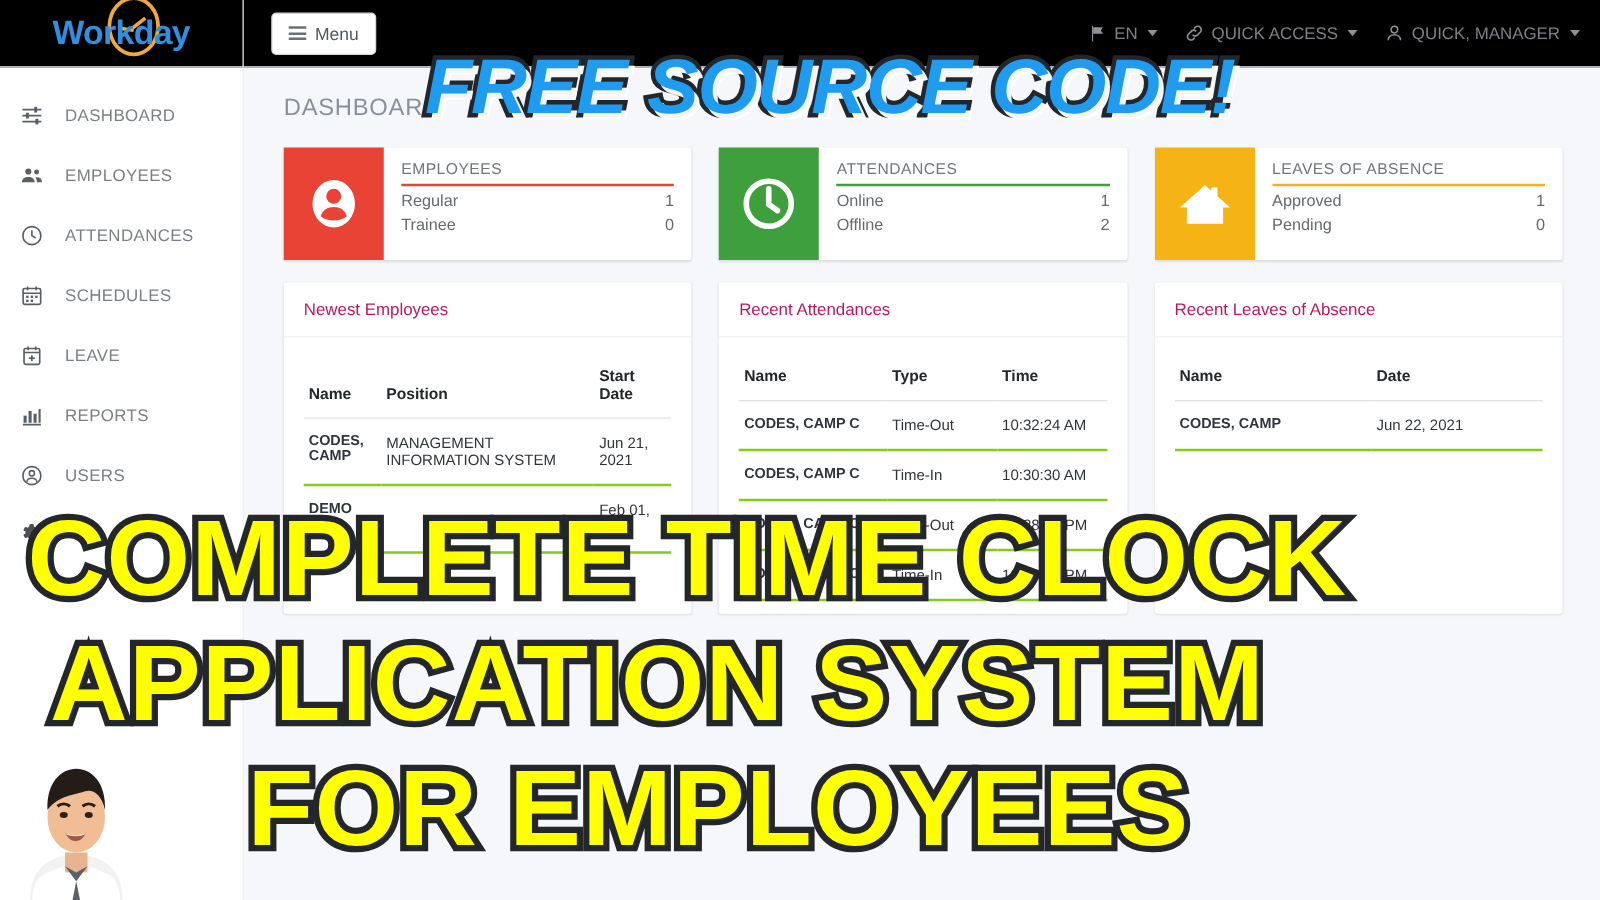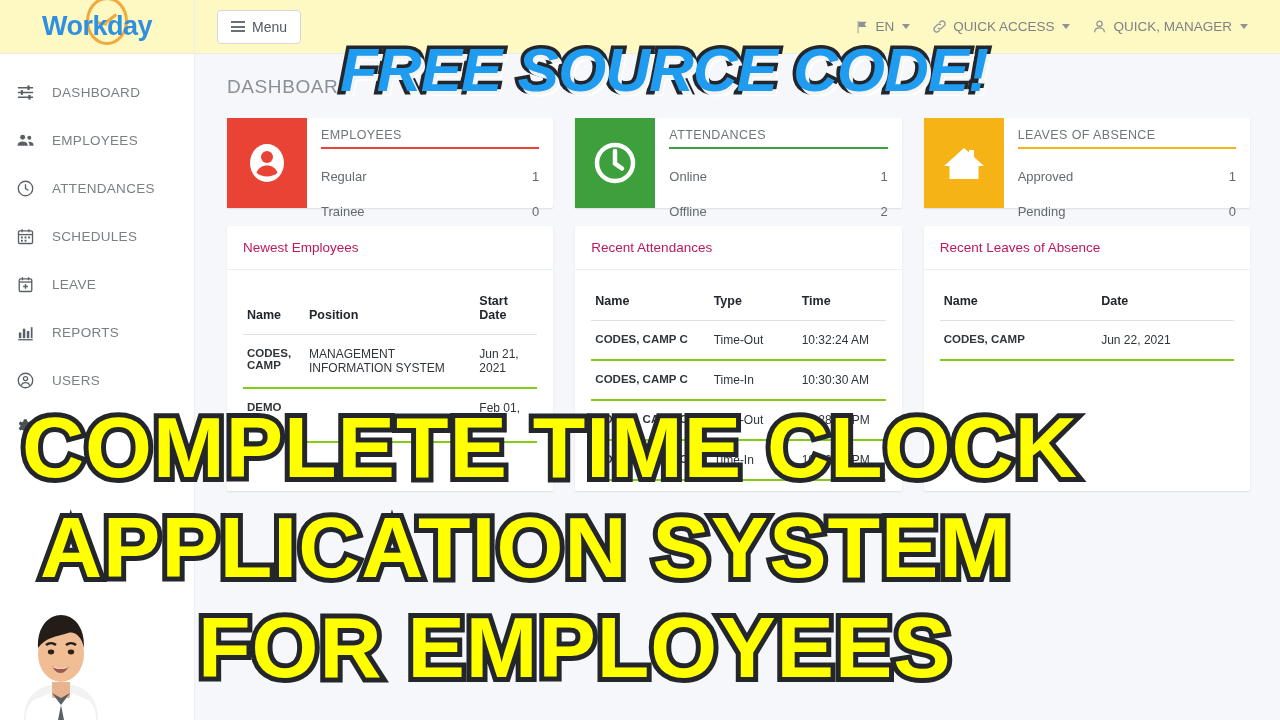--- a/index.html
+++ b/index.html
@@ -7,21 +7,21 @@
   body {
     font-family: "Liberation Sans", sans-serif;
     background: #f4f6f9;
     color: #3b3f44;
     position: relative;
   }
 
   
   #topbar {
     position: absolute; top: 0; left: 0; width: 1280px; height: 54px;
-    background: #fef9c3;
+    background: #000000;
     display: flex; align-items: center;
     border-bottom: 1px solid #e9ecef;
     z-index: 5;
   }
   #brand {
     width: 195px; height: 54px; flex: 0 0 195px;
     display: flex; align-items: center; justify-content: center;
     border-right: 1px solid #eceff2;
     position: relative;
   }
@@ -45,21 +45,21 @@
     margin-left: 22px;
     display: flex; align-items: center; gap: 7px;
     border: 1px solid #d4d8dd; border-radius: 4px;
     background: #fff; color: #53585e;
     font-size: 14px; padding: 8px 13px; cursor: pointer;
     font-family: "Liberation Sans", sans-serif;
   }
   .burger { display: inline-flex; flex-direction: column; gap: 2.5px; }
   .burger span { display: block; width: 14px; height: 2px; background: #6b7076; }
 
-  #topnav { margin-left: auto; display: flex; align-items: center; gap: 22px; padding-right: 32px; }
+  #topnav { margin-left: auto; display: flex; align-items: center; gap: 22px; padding-right: 16px; }
   .nav-item {
     display: flex; align-items: center; gap: 6px;
     font-size: 13.5px; color: #7d8287; cursor: pointer; white-space: nowrap;
   }
   .nav-item .ic { display: inline-flex; align-items: center; color: #8d9298; }
   .caret { width: 0; height: 0; border-left: 4px solid transparent; border-right: 4px solid transparent;
            border-top: 5px solid #8d9298; margin-left: 2px; }
 
   
   #sidebar {
@@ -84,21 +84,21 @@
 
   .cards-row { display: flex; gap: 22px; padding: 20px 30px 0 32px; }
   .stat-card {
     flex: 1; background: #fff; height: 90px; display: flex;
     box-shadow: 0 1px 2px rgba(0,0,0,.10); border-radius: 2px;
   }
   .stat-icon { width: 80px; display: flex; align-items: center; justify-content: center; color: #fff; }
   .stat-body { flex: 1; padding: 10px 14px 0 14px; }
   .stat-title { font-size: 12.5px; color: #6f757c; letter-spacing: .4px; padding-bottom: 5px; }
   .stat-rule { height: 2px; width: 100%; }
-  .stat-line { display: flex; justify-content: space-between; font-size: 13px; color: #646a70; padding-top: 20px; }
+  .stat-line { display: flex; justify-content: space-between; font-size: 13px; color: #646a70; padding-top: 4px; }
 
   .panels-row { display: flex; gap: 22px; padding: 18px 30px 0 32px; }
   .panel { flex: 1; background: #fff; box-shadow: 0 1px 2px rgba(0,0,0,.10); border-radius: 2px; min-height: 250px; }
   .panel-head { font-size: 13.5px; color: #be185d; padding: 14px 16px; border-bottom: 1px solid #edeff1; }
   .panel-body { padding: 6px 16px 10px 16px; }
   table { width: 100%; border-collapse: collapse; }
   th {
     text-align: left; font-size: 12.5px; color: #23272b; font-weight: bold;
     padding: 18px 4px 12px 4px; border-bottom: 1px solid #dfe2e5; vertical-align: bottom;
   }

